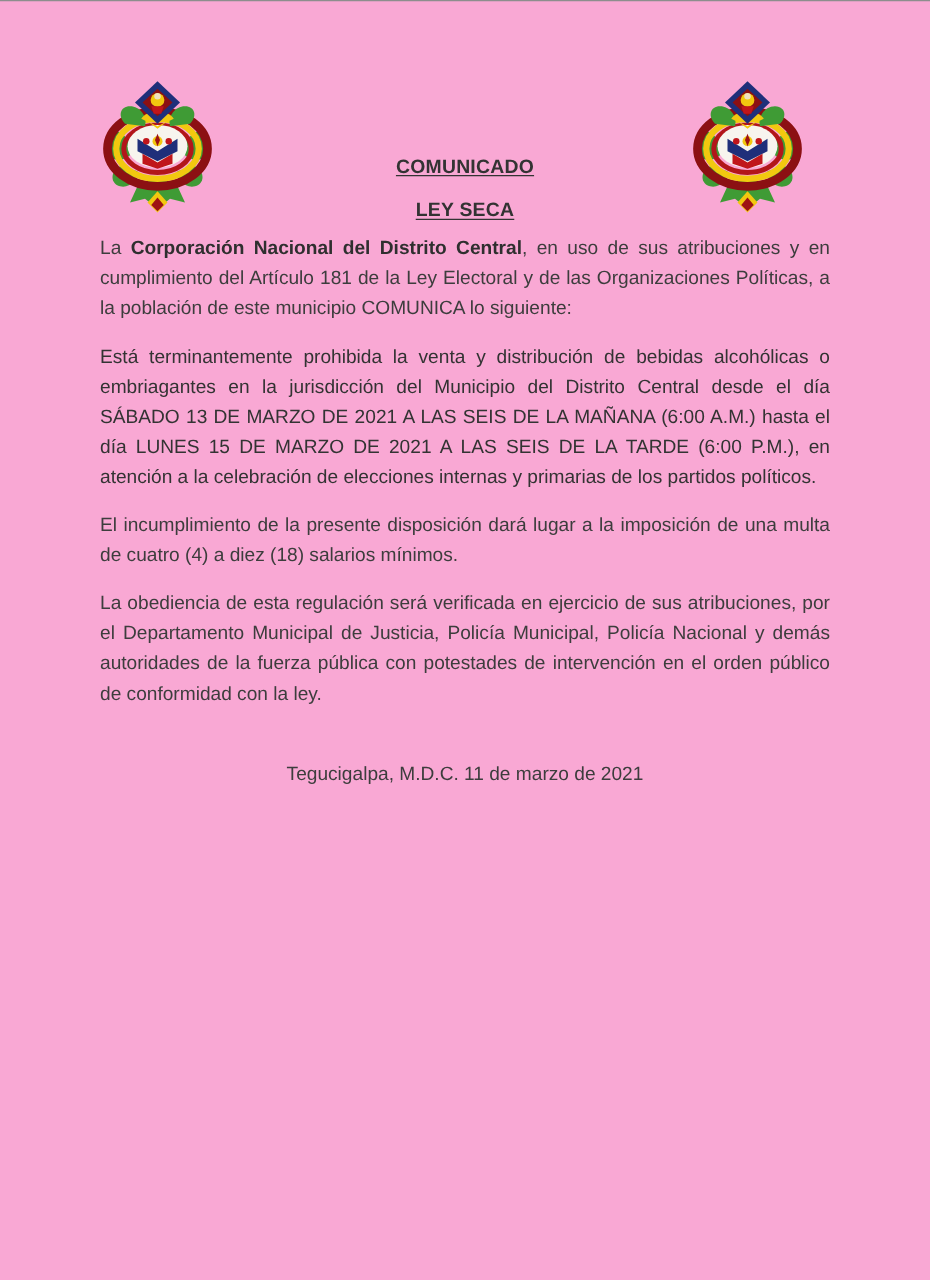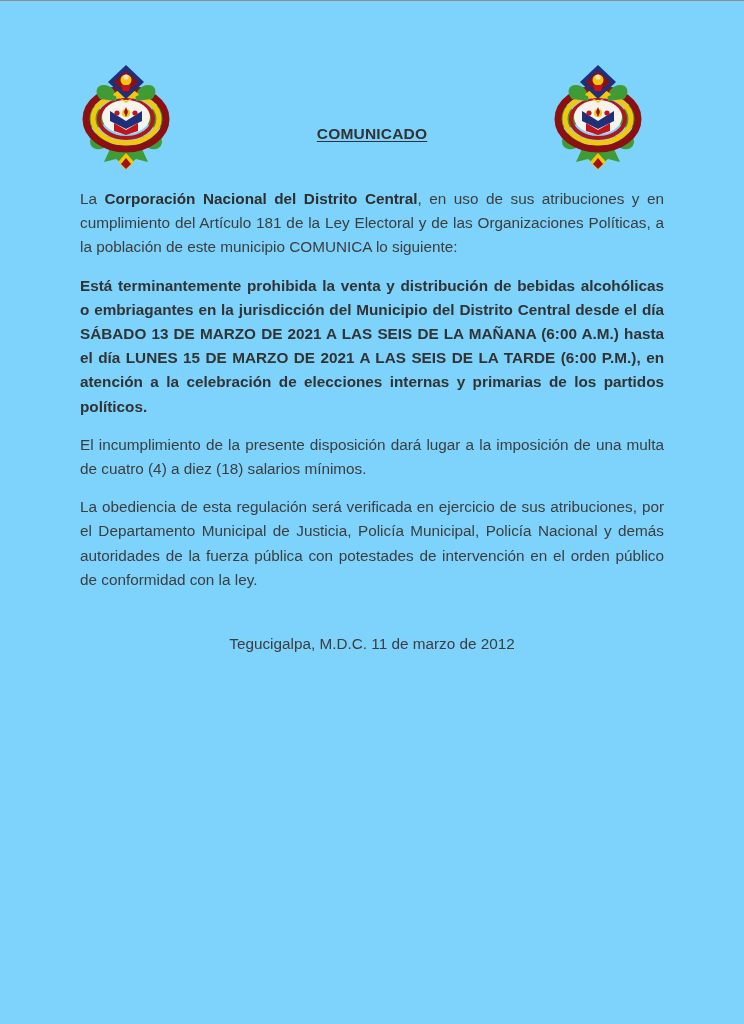--- a/index.html
+++ b/index.html
@@ -12,21 +12,21 @@
     height: 1024px;
     font-family: "Liberation Sans", sans-serif;
     color: #3b3b3b;
     position: relative;
     overflow: hidden;
   }
   .page {
     position: relative;
     width: 744px;
     height: 1024px;
-    background: #7dd3fc;
+    background: #f9a8d4;
     box-sizing: border-box;
     border-top: 1px solid #8d8d8d;
   }
 
   
   .emblem {
     position: absolute;
     width: 92px;
     height: 108px;
     top: 62px;
@@ -62,21 +62,21 @@
   }
   p.para {
     margin: 0 0 14px 0;
     font-size: 15.3px;
     line-height: 24.2px;
     text-align: justify;
     text-justify: inter-word;
     color: #3d3d3d;
   }
   p.para.bold {
-    font-weight: bold;
+    font-weight: normal;
     color: #333333;
   }
   .strong { font-weight: bold; color: #2f2f2f; }
 
   .signoff {
     margin: 0;
     padding-top: 26px;
     font-size: 15.3px;
     line-height: 24px;
     text-align: center;
@@ -162,28 +162,31 @@
       <circle cx="46" cy="14" r="2.6" fill="#f1e0c0"></circle>
       <path d="M41 22 L51 22 L49 28 L43 28 Z" fill="#c0161b"></path>
       <path d="M38 34 L46 40 L54 34 L46 38 Z" fill="#f2c80f"></path>
     </svg>
   </div>
 
   <div class="titles">
     <div>
       <span class="title-main">COMUNICADO</span>
     </div>
+    <div class="title-sub-wrap">
+      <span class="title-sub">LEY SECA</span>
+    </div>
   </div>
 
   <div class="body-block">
 
     <p class="para"><span>La </span><span class="strong">Corporación Nacional del Distrito Central</span><span>, en uso de sus atribuciones y en cumplimiento del Artículo 181 de la Ley Electoral y de las Organizaciones Políticas, a la población de este municipio COMUNICA lo siguiente:</span></p>
 
     <p class="para bold">Está terminantemente prohibida la venta y distribución de bebidas alcohólicas o embriagantes en la jurisdicción del Municipio del Distrito Central desde el día SÁBADO 13 DE MARZO DE 2021 A LAS SEIS DE LA MAÑANA (6:00 A.M.) hasta el día LUNES 15 DE MARZO DE 2021 A LAS SEIS DE LA TARDE (6:00 P.M.), en atención a la celebración de elecciones internas y primarias de los partidos políticos.</p>
 
     <p class="para">El incumplimiento de la presente disposición dará lugar a la imposición de una multa de cuatro (4) a diez (18) salarios mínimos.</p>
 
     <p class="para">La obediencia de esta regulación será verificada en ejercicio de sus atribuciones, por el Departamento Municipal de Justicia, Policía Municipal, Policía Nacional y demás autoridades de la fuerza pública con potestades de intervención en el orden público de conformidad con la ley.</p>
 
-    <p class="signoff">Tegucigalpa, M.D.C. 11 de marzo de 2012</p>
+    <p class="signoff">Tegucigalpa, M.D.C. 11 de marzo de 2021</p>
   </div>
 
 </div>
 
 </body></html>

